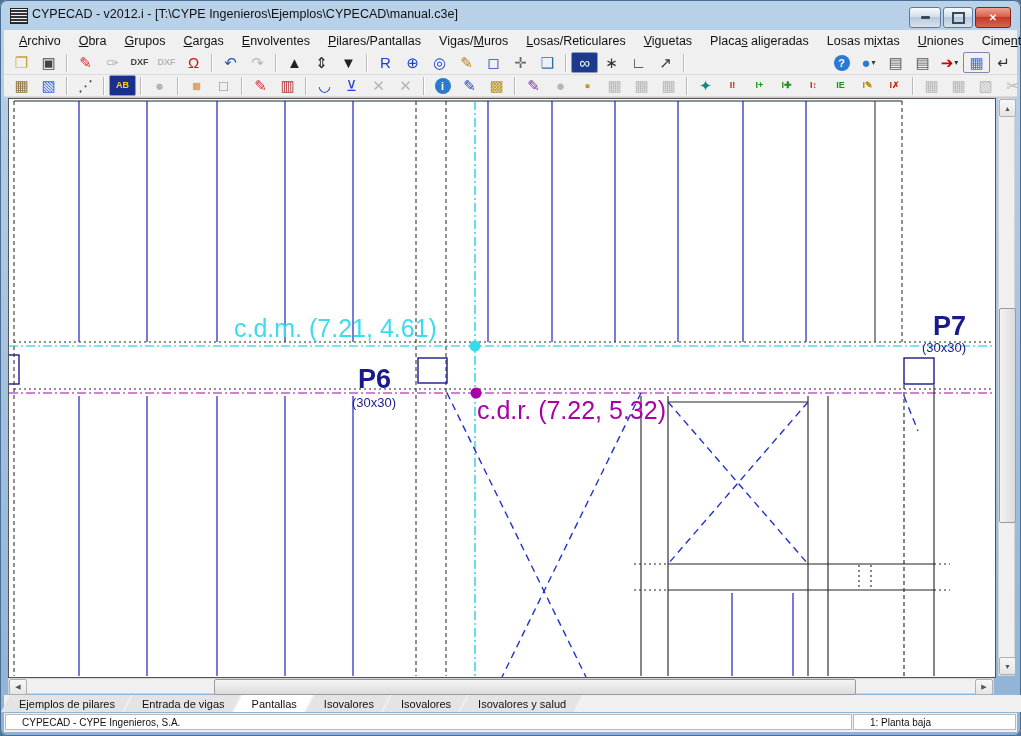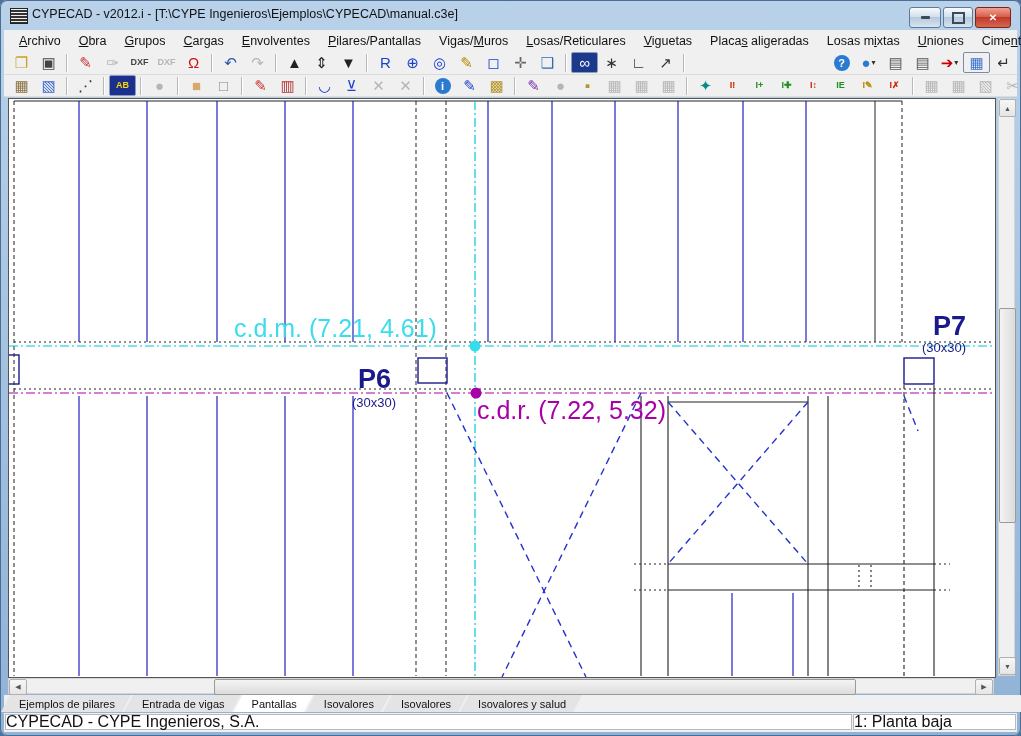--- a/index.html
+++ b/index.html
@@ -54,21 +54,21 @@
   .hscroll .sthumb{background:linear-gradient(#f4f4f4,#dcdcdc);}
   
   .tabbar{position:absolute;left:4px;top:695px;width:1013px;height:17px;background:#f0f0f0;display:flex;align-items:stretch;padding-left:4px;}
   .tab{clip-path:polygon(9px 0,100% 0,calc(100% - 9px) 100%,0 100%);background:#e4e4e4;
        padding:1px 16px 0 18px;margin-left:-7px;font-size:11px;color:#111;display:flex;align-items:center;
        white-space:nowrap;filter:drop-shadow(0 0 0.6px #555);}
   .tab.active{background:#fff;z-index:2;}
   
   .statusbar{position:absolute;left:4px;top:713px;width:1013px;height:19px;background:#f0f0f0;}
   .spanel{position:absolute;top:1px;height:16px;background:#fff;border:1px solid #b9b9b9;
-          font-size:16px;color:#111;display:flex;align-items:center;padding-left:0;box-sizing:border-box;}
+          font-size:10px;color:#111;display:flex;align-items:center;padding-left:16px;box-sizing:border-box;}
 </style>
 </head>
 <body>
 
 <div class="win"></div>
 
 <div class="titlebar">
   <div class="appicon"></div>
   <div class="title">CYPECAD - v2012.i - [T:\CYPE Ingenieros\Ejemplos\CYPECAD\manual.c3e]</div>
   <div class="winbtns">

